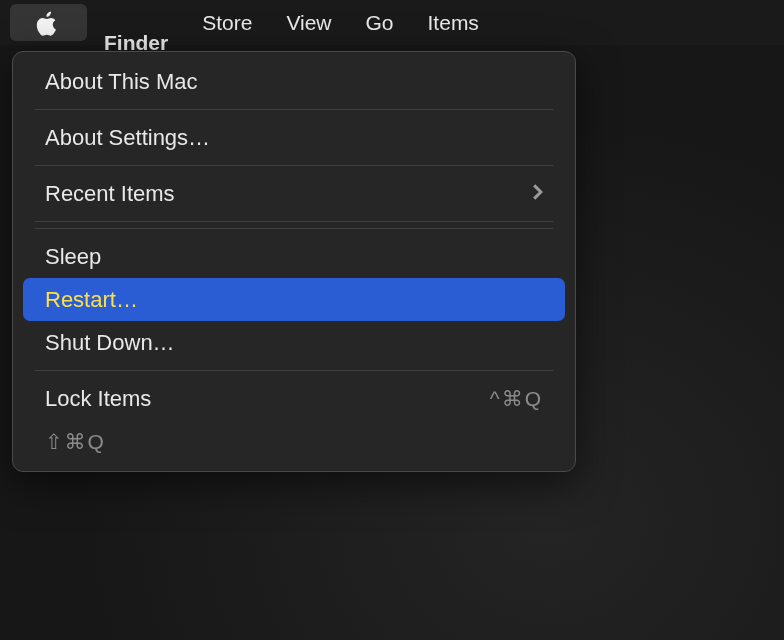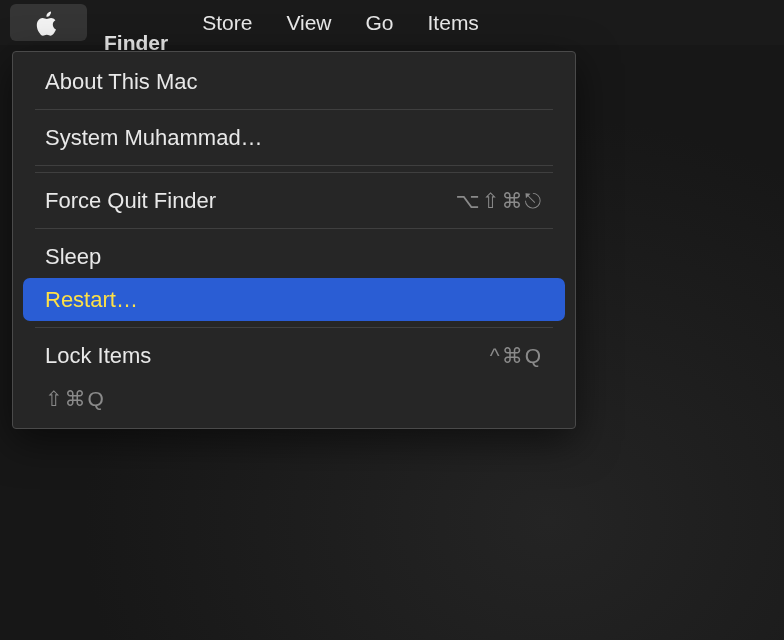--- a/index.html
+++ b/index.html
@@ -46,21 +46,21 @@
       height: 29px;
       fill: #f2f2f2;
     }
     .dropdown {
       position: absolute;
       top: 51px;
       left: 12px;
       width: 564px;
       background: #262626;
       border: 1px solid #4a4a4a;
-      border-radius: 4px;
+      border-radius: 11px;
       padding: 8px 0;
       box-shadow: 0 12px 40px rgba(0,0,0,0.55);
     }
     .dropdown-item {
       display: flex;
       align-items: center;
       justify-content: space-between;
       padding: 8px 22px;
       margin: 0 10px;
       border-radius: 7px;
@@ -123,40 +123,47 @@
 
 <div class="dropdown">
 
   <div class="dropdown-item">
     <span>About This Mac</span>
   </div>
 
   <div class="dropdown-sep"></div>
 
   <div class="dropdown-item">
-    <span>System Muhammad…</span>
+    <span>About Settings…</span>
+  </div>
+
+  <div class="dropdown-sep"></div>
+
+  <div class="dropdown-item">
+    <span>Recent Items</span>
+    <span>
+      <svg class="chevron-svg" viewBox="0 0 10 16">
+          <polyline points="2,2 8,8 2,14"></polyline>
+        </svg>
+    </span>
   </div>
 
   <div class="dropdown-sep"></div>
 
 
   <div class="dropdown-sep"></div>
 
   <div class="dropdown-item">
-    <span>Force Quit Finder</span>
-    <span class="shortcut">⌥⇧⌘⎋</span>
-  </div>
-
-  <div class="dropdown-sep"></div>
-
-  <div class="dropdown-item">
     <span>Sleep</span>
   </div>
   <div class="dropdown-item highlight">
     <span>Restart…</span>
+  </div>
+  <div class="dropdown-item">
+    <span>Shut Down…</span>
   </div>
 
   <div class="dropdown-sep"></div>
 
   <div class="dropdown-item">
     <span>Lock Items</span>
     <span class="shortcut">^⌘Q</span>
   </div>
   <div class="dropdown-item">
     <span class="shortcut">⇧⌘Q</span>

